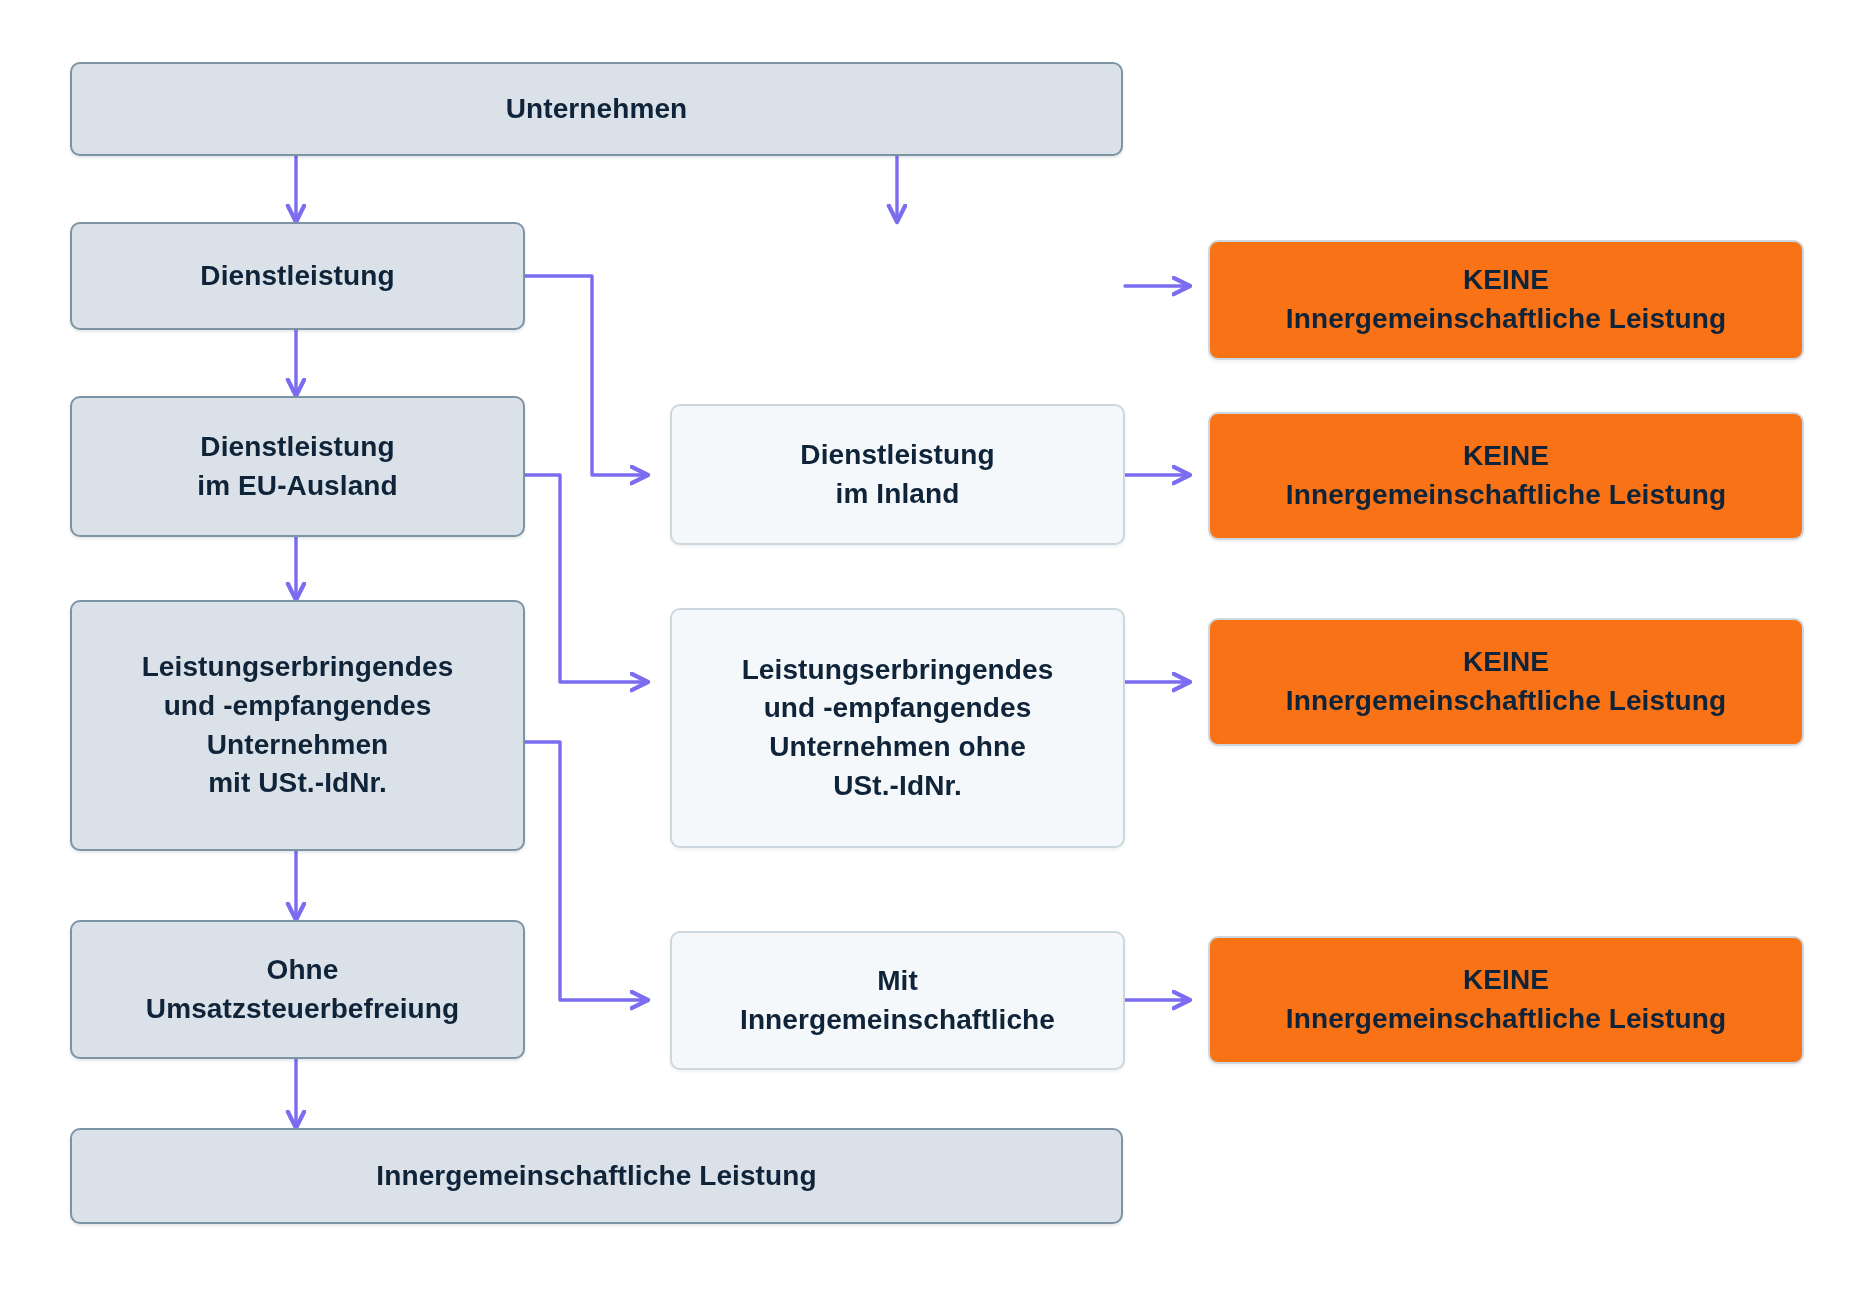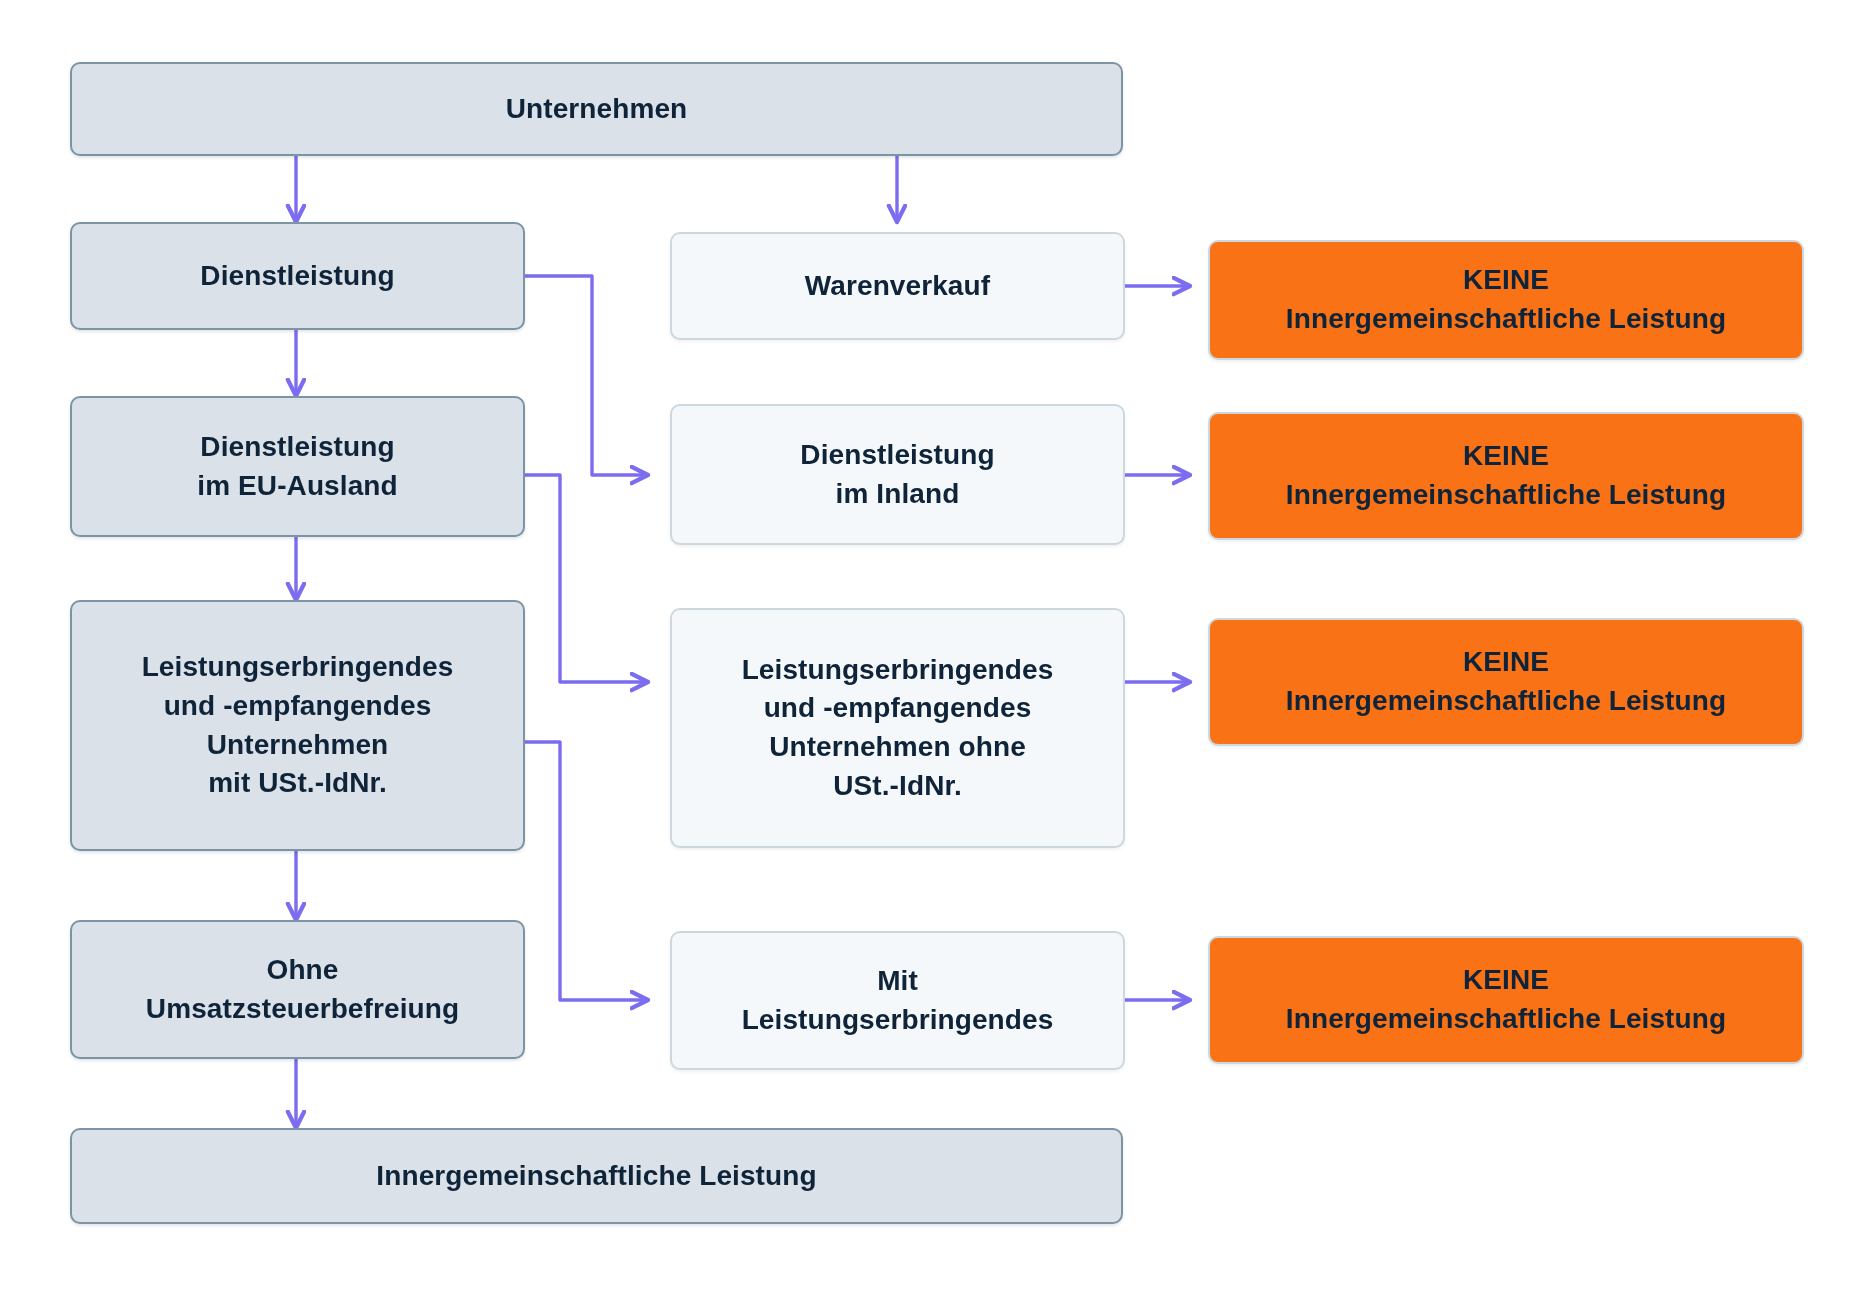--- a/index.html
+++ b/index.html
@@ -99,32 +99,31 @@
 im EU-Ausland</div>
 
   <div class="node primary" style="left:70px; top:600px; width:455px; height:251px;">Leistungserbringendes
 und -empfangendes
 Unternehmen
 mit USt.-IdNr.</div>
 
   <div class="node primary" style="left:70px; top:920px; width:455px; height:139px;padding-left:24px;">Ohne
 Umsatzsteuerbefreiung</div>
 
-  <div class="node secondary" style="left:670px; top:232px; width:455px; height:108px;">Warenverkauf</div>
 
   <div class="node secondary" style="left:670px; top:404px; width:455px; height:141px;">Dienstleistung
 im Inland</div>
 
   <div class="node secondary" style="left:670px; top:608px; width:455px; height:240px;">Leistungserbringendes
 und -empfangendes
 Unternehmen ohne
 USt.-IdNr.</div>
 
   <div class="node secondary" style="left:670px; top:931px; width:455px; height:139px;">Mit
-Leistungserbringendes</div>
+Innergemeinschaftliche</div>
 
   <div class="node terminal" style="left:1208px; top:240px; width:596px; height:120px;">KEINE
 Innergemeinschaftliche Leistung</div>
 
   <div class="node terminal" style="left:1208px; top:412px; width:596px; height:128px;">KEINE
 Innergemeinschaftliche Leistung</div>
 
   <div class="node terminal" style="left:1208px; top:618px; width:596px; height:128px;">KEINE
 Innergemeinschaftliche Leistung</div>
 

